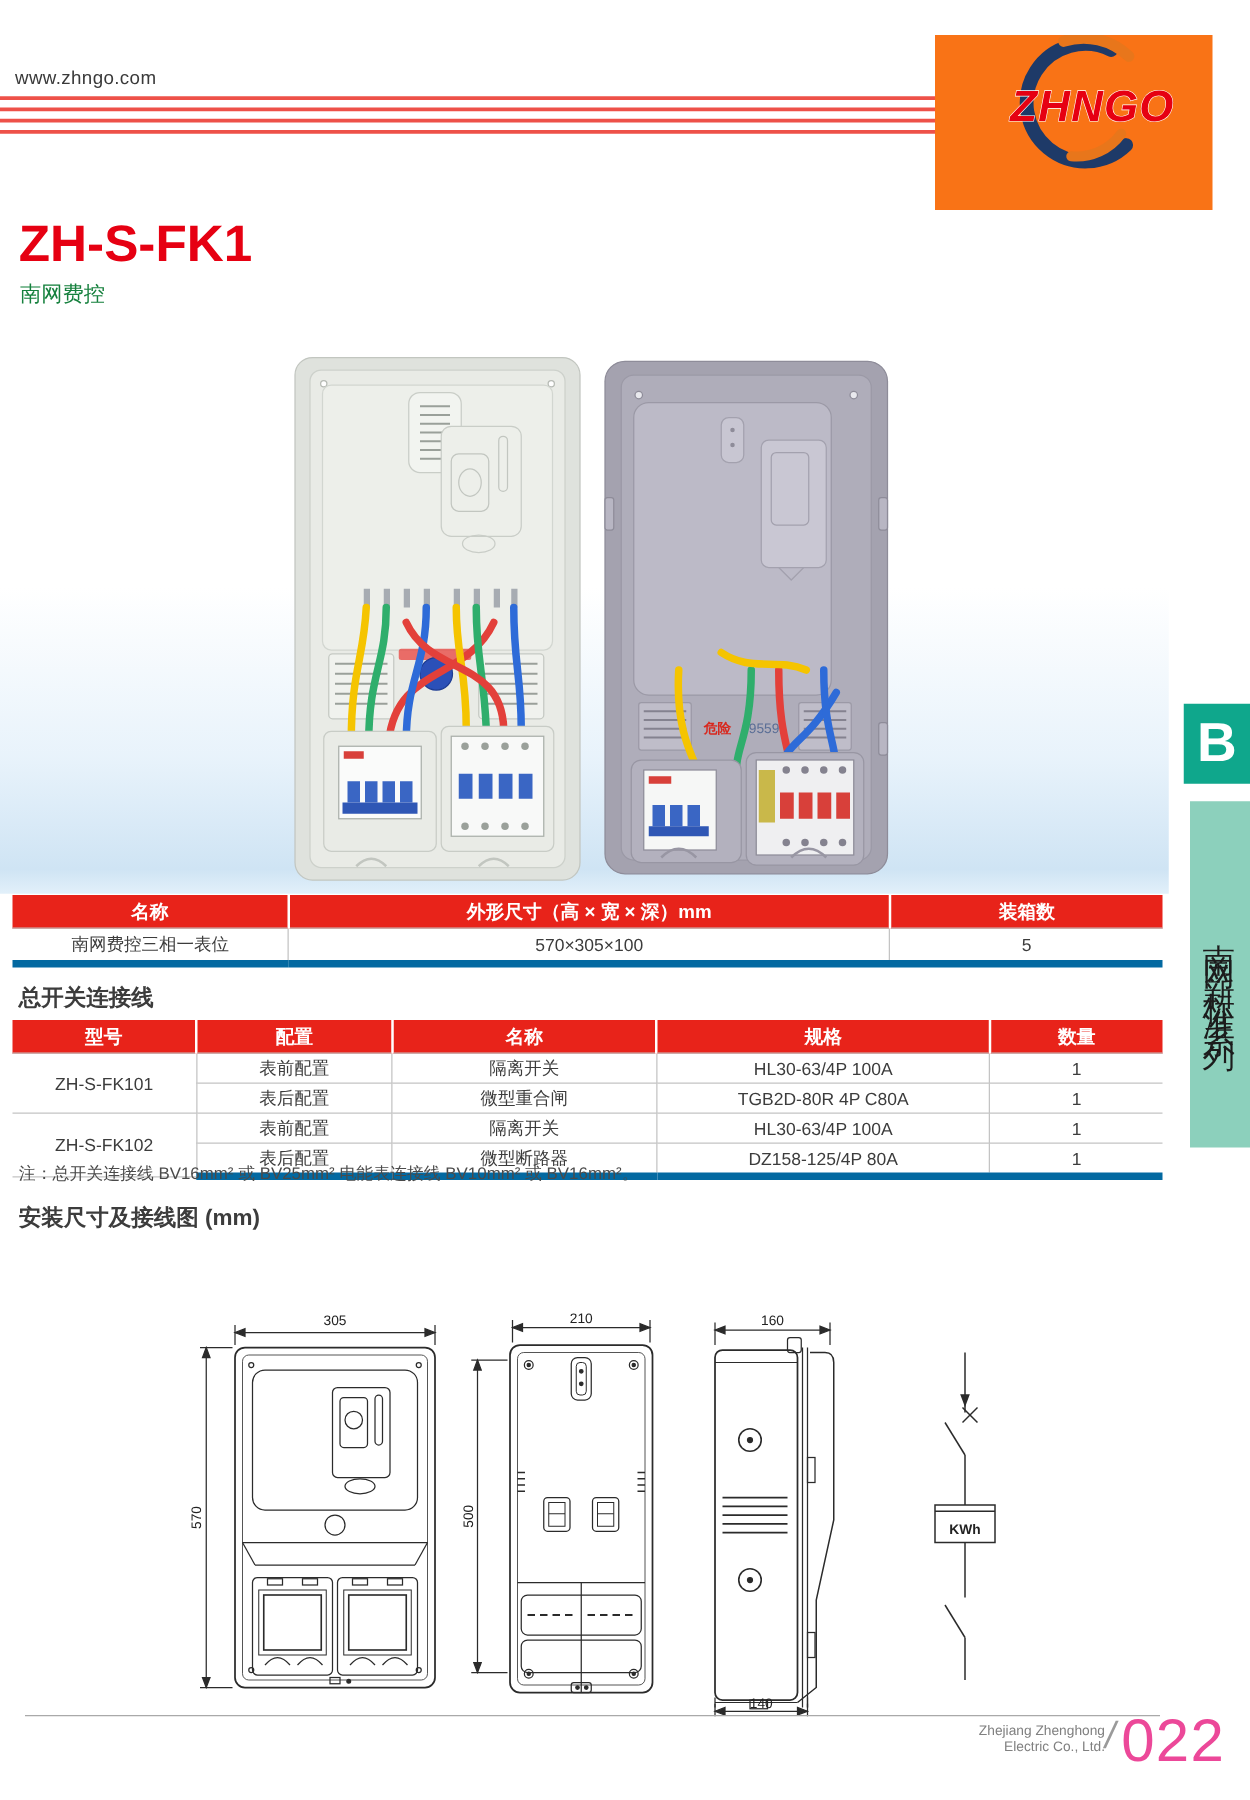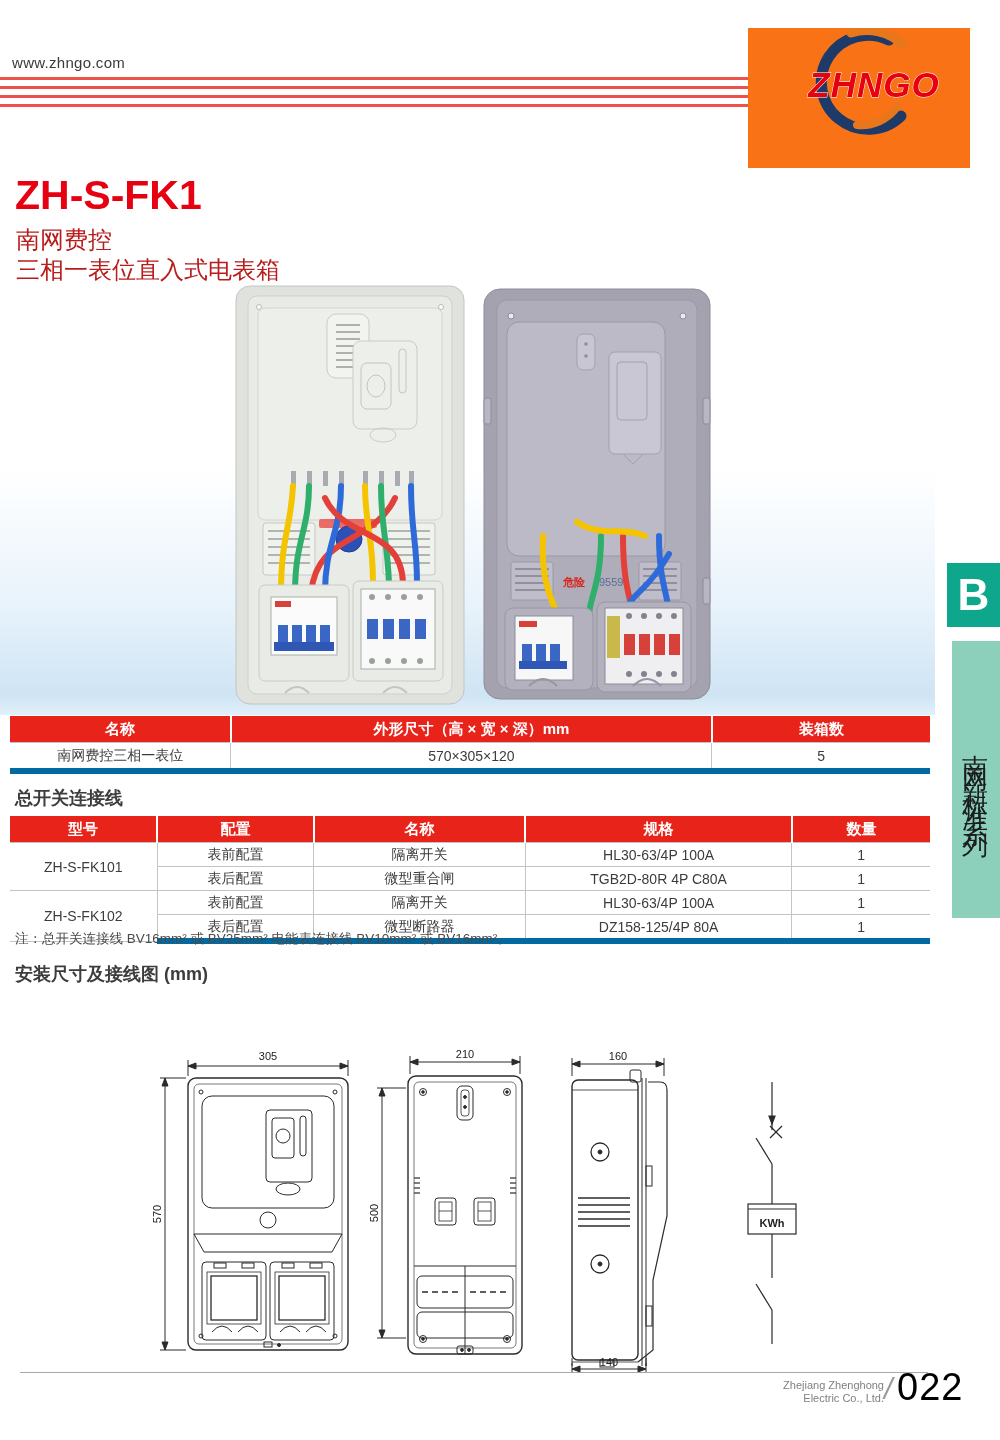--- a/index.html
+++ b/index.html
@@ -9,21 +9,21 @@
 
   
   .url{left:12px;top:54px;font-size:15px;color:#3a3a3a;letter-spacing:.3px;}
   .redline{left:0;height:3px;background:#ee5149;width:772px;}
   .logo-wrap{left:748px;top:28px;width:222px;height:140px;background:#f97316;}
   .logo-cn{left:752px;top:133px;width:205px;text-align:center;color:#2155A3;
            font-size:26px;font-weight:bold;letter-spacing:5px;}
 
   
   .model-title{left:15px;top:172px;font-size:41px;font-weight:bold;color:#E60012;}
-  .sub{left:16px;font-size:24px;color:#b91c1c;}
+  .sub{left:16px;font-size:17px;color:#15803d;}
 
   
   .photo-grad{left:0;top:470px;width:935px;height:245px;
       background:linear-gradient(180deg,rgba(214,233,248,0) 0%,rgba(214,233,248,.55) 55%,#cfe4f4 92%,#e2f0fa 100%);}
 
   
   .dtable{border-collapse:collapse;table-layout:fixed;width:920px;background:#fff;}
   .dtable th{background:#E8231A;color:#fff;font-size:15px;font-weight:bold;height:26px;padding:0;}
   .dtable th + th{border-left:2px solid #fff;}
   .dtable td{border:1px solid #c4c4c4;text-align:center;font-size:14px;color:#3c3c3c;padding:0;}
@@ -41,21 +41,21 @@
   .badge{left:947px;top:563px;width:53px;height:64px;background:#0FA78C;color:#fff;
          font-size:44px;font-weight:bold;display:flex;align-items:center;justify-content:center;}
   .strip{left:952px;top:641px;width:48px;height:277px;background:#8CD0BC;
          display:flex;align-items:center;justify-content:center;}
   .strip-text{writing-mode:vertical-rl;font-size:26px;color:#1c1c1c;letter-spacing:13px;}
 
   
   .f-line{left:20px;top:1372px;width:908px;height:1px;background:#a9a9a9;}
   .f-co{right:116px;top:1379px;text-align:right;font-size:11px;color:#808080;line-height:13px;margin-left:15px;}
   .f-slash{left:884px;top:1372px;font-size:30px;color:#9a9a9a;font-style:italic;}
-  .f-page{left:897px;top:1366px;font-size:38px;color:#000000;letter-spacing:1px;}
+  .f-page{left:897px;top:1366px;font-size:48px;color:#ec4899;letter-spacing:1px;}
 
   svg text{font-family:"Liberation Sans",sans-serif;}
   .dimtxt{font-size:11px;fill:#222;}
 </style>
 </head>
 <body>
 
 <div class="page">
 
   <div class="abs url">www.zhngo.com</div>
@@ -68,21 +68,20 @@
     <svg width="222" height="108" viewBox="0 0 222 108">
       <path d="M141,12 A47,47 0 1 0 153,88" fill="none" stroke="#1E3A68" stroke-width="11" stroke-linecap="round"></path>
       <path d="M103,5 A52,52 0 0 1 155,17" fill="none" stroke="#E8761B" stroke-width="9" stroke-linecap="round"></path>
       <path d="M109,97 A44,44 0 0 0 149,79" fill="none" stroke="#E8761B" stroke-width="8" stroke-linecap="round"></path>
       <text x="126" y="69" font-size="35" font-weight="bold" font-style="italic" fill="#E60012" text-anchor="middle" letter-spacing="1" stroke="#ffffff" stroke-width="0.9" paint-order="stroke">ZHNGO</text>
     </svg>
   </div>
 
   <div class="abs model-title">ZH-S-FK1</div>
   <div class="abs sub" style="top:224px;">南网费控</div>
-  <div class="abs sub" style="top:254px;">三相一表位直入式电表箱</div>
 
   <div class="abs photo-grad"></div>
 
   <svg class="abs" style="left:233px;top:283px;" width="234" height="424" viewBox="0 0 234 424">
     <rect x="3" y="3" width="228" height="418" rx="14" fill="#DFE2DD" stroke="#C2C6C0"></rect>
     <rect x="15" y="13" width="204" height="398" rx="9" fill="#E9EBE6" stroke="#CDD1CB"></rect>
     <circle cx="26" cy="24" r="2.5" fill="#fff" stroke="#b6bab4"></circle>
     <circle cx="208" cy="24" r="2.5" fill="#fff" stroke="#b6bab4"></circle>
     <rect x="25" y="25" width="184" height="212" rx="7" fill="#EDEFEA" stroke="#D2D6D0"></rect>
     <rect x="94" y="31" width="42" height="64" rx="9" fill="#F2F4F0" stroke="#C9CDC7"></rect>
@@ -250,21 +249,21 @@
     <thead>
       <tr>
         <th>名称</th>
         <th>外形尺寸（高 × 宽 × 深）mm</th>
         <th>装箱数</th>
       </tr>
     </thead>
     <tbody>
       <tr>
         <td>南网费控三相一表位</td>
-        <td>570×305×120</td>
+        <td>570×305×100</td>
         <td>5</td>
       </tr>
     </tbody>
   </table>
 
   <div class="abs sec-head" style="top:786px;">总开关连接线</div>
 
   <table class="abs dtable t2">
     <colgroup>
         <col style="width:16%">

